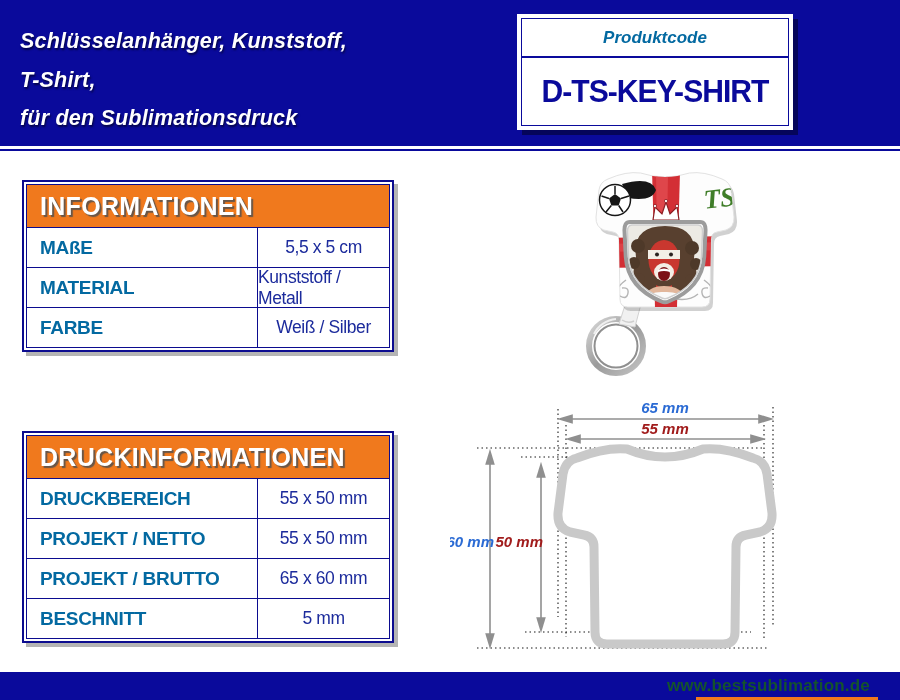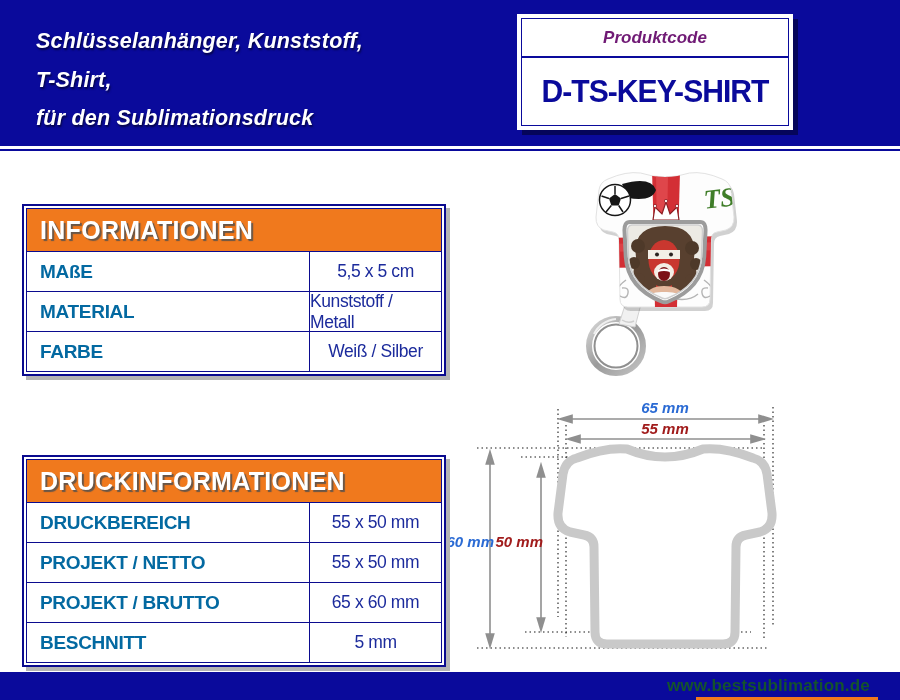--- a/index.html
+++ b/index.html
@@ -3,37 +3,37 @@
 <meta charset="utf-8">
 <style>
   html,body{margin:0;padding:0;background:#fff;}
   .page{position:relative;width:900px;height:700px;overflow:hidden;
         font-family:"Liberation Sans", sans-serif;background:#fff;}
 
   
   .band{position:absolute;left:0;top:0;width:900px;height:146px;background:#0a0a9b;}
   .band-sep-white{position:absolute;left:0;top:146px;width:900px;height:3px;background:#fff;}
   .band-sep-blue{position:absolute;left:0;top:149px;width:900px;height:2px;background:#0a0a9b;}
-  .head-title{position:absolute;left:36px;top:22px;color:#fff;font-size:21.5px;
+  .head-title{position:absolute;left:20px;top:22px;color:#fff;font-size:21.5px;
               font-weight:bold;font-style:italic;line-height:38.5px;
               text-shadow:1px 2px 2px rgba(0,0,0,0.55);letter-spacing:0.2px;}
 
   
   .codebox{position:absolute;left:517px;top:14px;width:276px;height:116px;background:#fff;
            box-shadow:5px 5px 0 rgba(0,0,25,0.5);padding:4px;box-sizing:border-box;}
   .codebox-inner{border:1.5px solid #0a0a9b;height:100%;box-sizing:border-box;
                  display:flex;flex-direction:column;}
   .codebox-top{height:37px;border-bottom:2px solid #0a0a9b;display:flex;align-items:center;
-               justify-content:center;color:#701a75;font-size:17px;font-style:italic;font-weight:bold;}
+               justify-content:center;color:#0369a1;font-size:17px;font-style:italic;font-weight:bold;}
   .codebox-bottom{flex:1;display:flex;align-items:center;justify-content:center;color:#0a0a9b;
                   font-size:31px;font-weight:bold;letter-spacing:-1px;transform:scaleX(0.97);}
 
   
-  .tbl{position:absolute;left:22px;width:424px;border:2px solid #0b0b8f;background:#fff;
-       padding:2px;box-sizing:border-box;box-shadow:4px 4px 0 #b4b4b4;margin-top:24px;}
+  .tbl{position:absolute;left:22px;width:372px;border:2px solid #0b0b8f;background:#fff;
+       padding:2px;box-sizing:border-box;box-shadow:4px 4px 0 #b4b4b4;}
   .tbl-inner{border:1px solid #0b0b8f;}
   .tbl-head{height:42px;background:#f0791d;color:#fff;font-size:25px;font-weight:bold;
             line-height:42px;padding-left:13px;letter-spacing:0.3px;
             text-shadow:2px 2px 1px rgba(80,80,80,0.85);transform-origin:left;}
   .tbl-row{display:flex;height:39px;border-top:1px solid #0b0b8f;align-items:stretch;}
   .tbl-label{flex:1;display:flex;align-items:center;padding-left:13px;color:#0369a1;
              font-size:19px;font-weight:bold;letter-spacing:-0.3px;}
   .tbl-value{width:131px;border-left:1px solid #0b0b8f;display:flex;align-items:center;
              justify-content:center;color:#1c2b9c;font-size:17.5px;font-weight:500;
              letter-spacing:-0.4px;text-align:left;}

